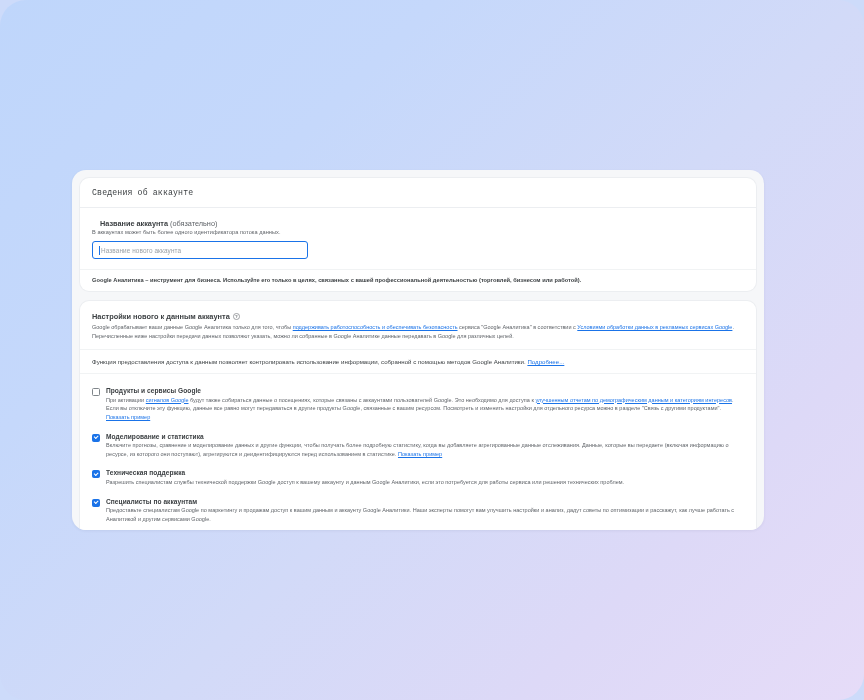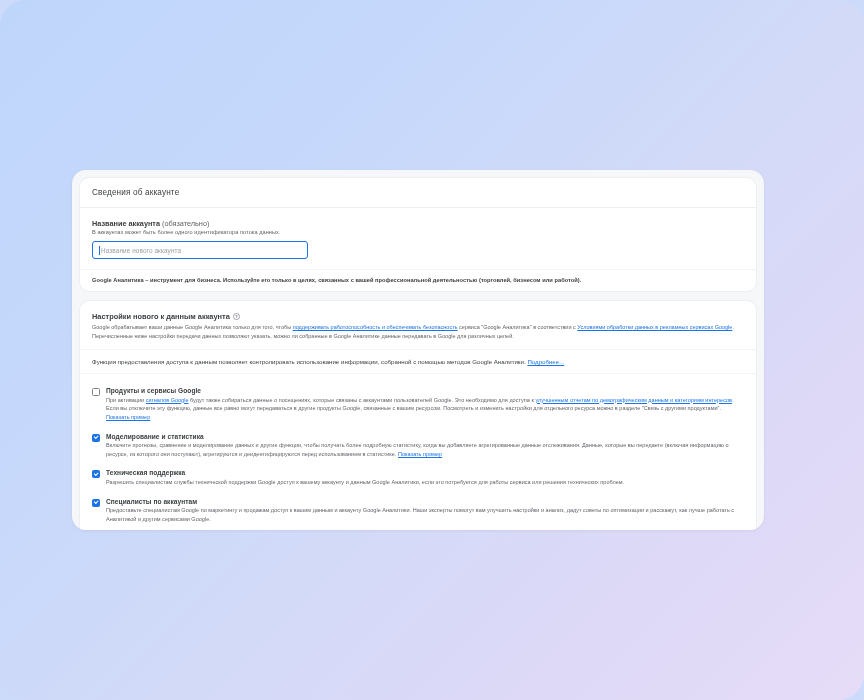--- a/index.html
+++ b/index.html
@@ -41,29 +41,30 @@
   .card.first { margin-top: 8px; }
   .card.second { margin-top: 10px; border-radius: 9px 9px 0 0; box-shadow: 0 0 0 1px #eceef1; }
 
   
   .card-header {
     font-size: 8.2px;
     color: #3c4043;
     letter-spacing: .15px;
     padding: 10px 0 10px 12px;
     border-bottom: 1px solid #eceef1;
+    font-family: Liberation Mono, monospace;
   }
 
   .section-body { padding: 11px 12px 10px 12px; }
 
   .field-label {
     font-size: 7.3px;
     color: #3c4043;
     font-weight: bold;
-    margin: 0 0 1px 0;
+    margin: 0 0 1px 8px;
   }
   .field-label .optional {
     font-weight: normal;
     color: #5f6368;
   }
   .field-help {
     font-size: 5.6px;
     color: #5f6368;
     margin: 0 0 6px 0;
     letter-spacing: .05px;

